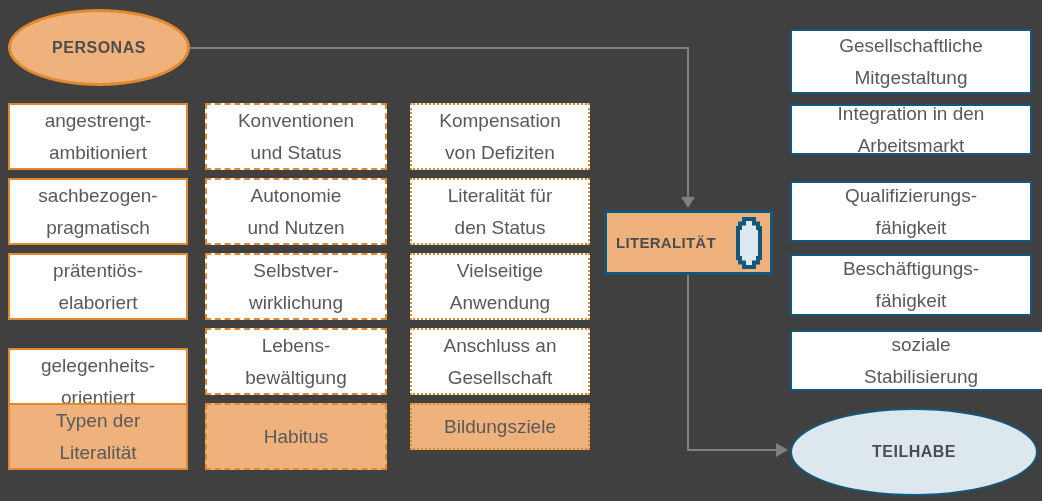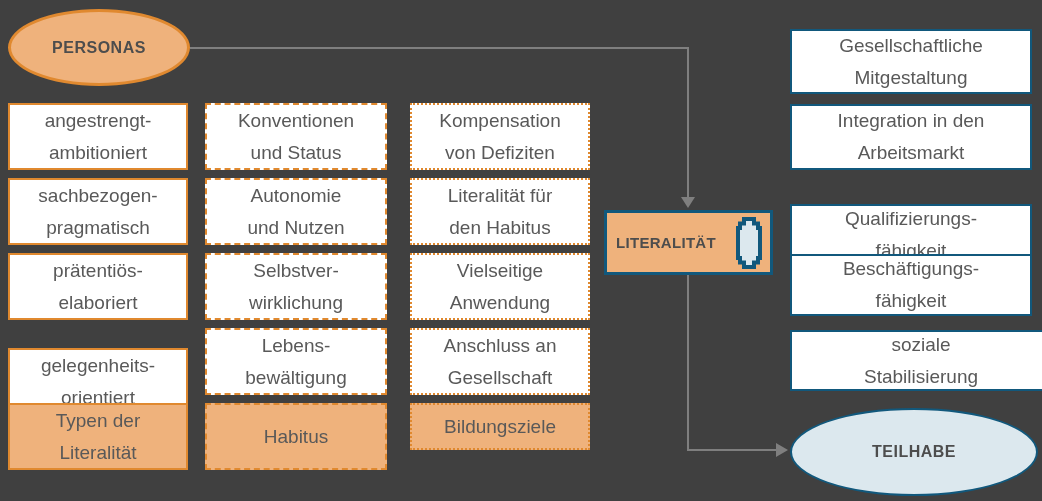--- a/index.html
+++ b/index.html
@@ -94,41 +94,41 @@
 und Nutzen</div>
   <div class="box b-dashed" style="left:205px;top:253px;width:182px;height:67px;">Selbstver-
 wirklichung</div>
   <div class="box b-dashed" style="left:205px;top:328px;width:182px;height:67px;">Lebens-
 bewältigung</div>
   <div class="box b-dashed filled" style="left:205px;top:403px;width:182px;height:67px;">Habitus</div>
 
   <div class="box b-dotted" style="left:410px;top:103px;width:180px;height:67px;">Kompensation
 von Defiziten</div>
   <div class="box b-dotted" style="left:410px;top:178px;width:180px;height:67px;">Literalität für
-den Habitus</div>
+den Status</div>
   <div class="box b-dotted" style="left:410px;top:253px;width:180px;height:67px;">Vielseitige
 Anwendung</div>
   <div class="box b-dotted" style="left:410px;top:328px;width:180px;height:67px;">Anschluss an
 Gesellschaft</div>
   <div class="box b-dotted filled" style="left:410px;top:403px;width:180px;height:47px;">Bildungsziele</div>
 
   <div id="literalitaet">
     <span class="lbl">LITERALITÄT</span>
     <span style="display:flex;">
       <svg width="26" height="52" viewBox="0 0 26 52">
         <path d="M8,2 H18 V6.5 H22 V11 H24 V41 H22 V45.5 H18 V50 H8 V45.5 H4 V41 H2 V11 H4 V6.5 H8 Z" fill="#DCE8EE" stroke="#11587C" stroke-width="4"></path>
       </svg>
     </span>
   </div>
 
   <div class="box b-teal" style="left:790px;top:29px;width:242px;height:65px;">Gesellschaftliche
 Mitgestaltung</div>
-  <div class="box b-teal" style="left:790px;top:104px;width:242px;height:66px;">Integration in den
+  <div class="box b-teal" style="left:790px;top:104px;width:242px;height:51px;">Integration in den
 Arbeitsmarkt</div>
-  <div class="box b-teal" style="left:790px;top:181px;width:242px;height:61px;margin-top:23px;">Qualifizierungs-
+  <div class="box b-teal" style="left:790px;top:181px;width:242px;height:61px;">Qualifizierungs-
 fähigkeit</div>
   <div class="box b-teal" style="left:790px;top:254px;width:242px;height:62px;">Beschäftigungs-
 fähigkeit</div>
   <div class="box b-teal" style="left:790px;top:330px;width:262px;height:61px;">soziale
 Stabilisierung</div>
 
   <div id="teilhabe" class="ellipse">
     <span>TEILHABE</span>
   </div>
 

